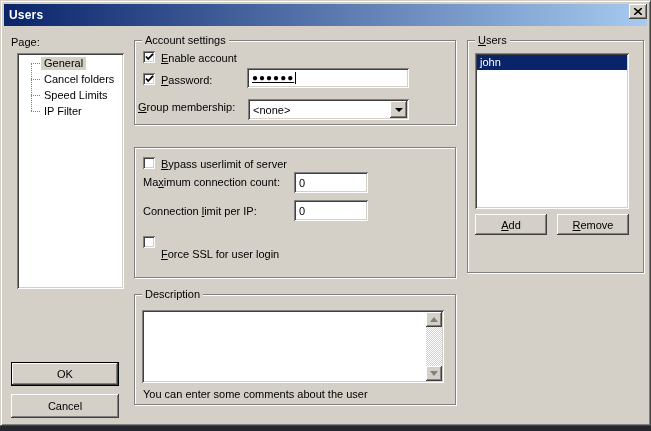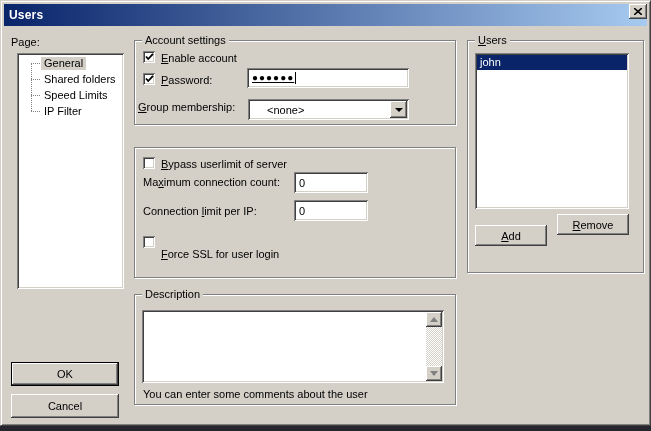--- a/index.html
+++ b/index.html
@@ -60,21 +60,21 @@
   .pw-dots { font-size:10px; letter-spacing:1px; line-height:10px; }
 
   input.numfield {
     position:absolute; border:none; outline:none; background:#fff;
     box-shadow: inset 1px 1px 0 #808080, inset -1px -1px 0 #ffffff, inset 2px 2px 0 #404040, inset -2px -2px 0 #d4d0c8;
     font-family:"Liberation Sans", sans-serif; font-size:11px; padding:0 0 0 5px;
   }
 
   .combo { position:absolute; background:#fff;
     box-shadow: inset 1px 1px 0 #808080, inset -1px -1px 0 #ffffff, inset 2px 2px 0 #404040, inset -2px -2px 0 #d4d0c8;
-    display:flex; align-items:center; padding-left:19px; }
+    display:flex; align-items:center; padding-left:5px; }
   .combo-btn { position:absolute; right:2px; top:2px; bottom:2px; width:17px;
     background:#d4d0c8;
     box-shadow: inset -1px -1px 0 #404040, inset 1px 1px 0 #ffffff, inset -2px -2px 0 #808080, inset 2px 2px 0 #d4d0c8;
     display:flex; align-items:center; justify-content:center; }
   .arrow-down { width:0; height:0; border-left:4px solid transparent; border-right:4px solid transparent; border-top:4px solid #000; }
 
   
   .tree { position:absolute; left:16px; top:52px; width:107px; height:236px; }
   .tree-inner { position:absolute; inset:2px; overflow:hidden; }
   .tree-vline { position:absolute; left:12px; top:8px; height:48px; border-left:1px dotted #808080; }
@@ -122,21 +122,21 @@
     </div>
 
     <div class="lbl" style="left:10px; top:36px;">Page:</div>
     <div class="tree sunken">
       <div class="tree-inner">
         <div class="tree-vline"></div>
         <div class="tree-row selected">
           <span class="tree-label">General</span>
         </div>
         <div class="tree-row">
-          <span class="tree-label">Shared folders</span>
+          <span class="tree-label">Cancel folders</span>
         </div>
         <div class="tree-row">
           <span class="tree-label">Speed Limits</span>
         </div>
         <div class="tree-row">
           <span class="tree-label">IP Filter</span>
         </div>
       </div>
     </div>
 
@@ -200,21 +200,21 @@
     <div class="groupbox" style="left:466px; top:39px; width:177px; height:233px;">
       <span class="group-title"><u>U</u>sers</span>
     </div>
     <div class="userlist sunken">
       <div class="userlist-inner">
         <div class="list-item selected">
           <span>john</span>
         </div>
       </div>
     </div>
-    <div class="btn" style="left:474px; top:224px; width:72px; height:21px;">
+    <div class="btn" style="left:474px; top:213px; width:72px; height:21px;">
       <span><u>A</u>dd</span>
     </div>
     <div class="btn" style="left:556px; top:213px; width:72px; height:21px;">
       <span><u>R</u>emove</span>
     </div>
 
     <div class="btn default" style="left:10px; top:361px; width:108px; height:24px;">
       <span>OK</span>
     </div>
     <div class="btn" style="left:10px; top:393px; width:108px; height:24px;">

